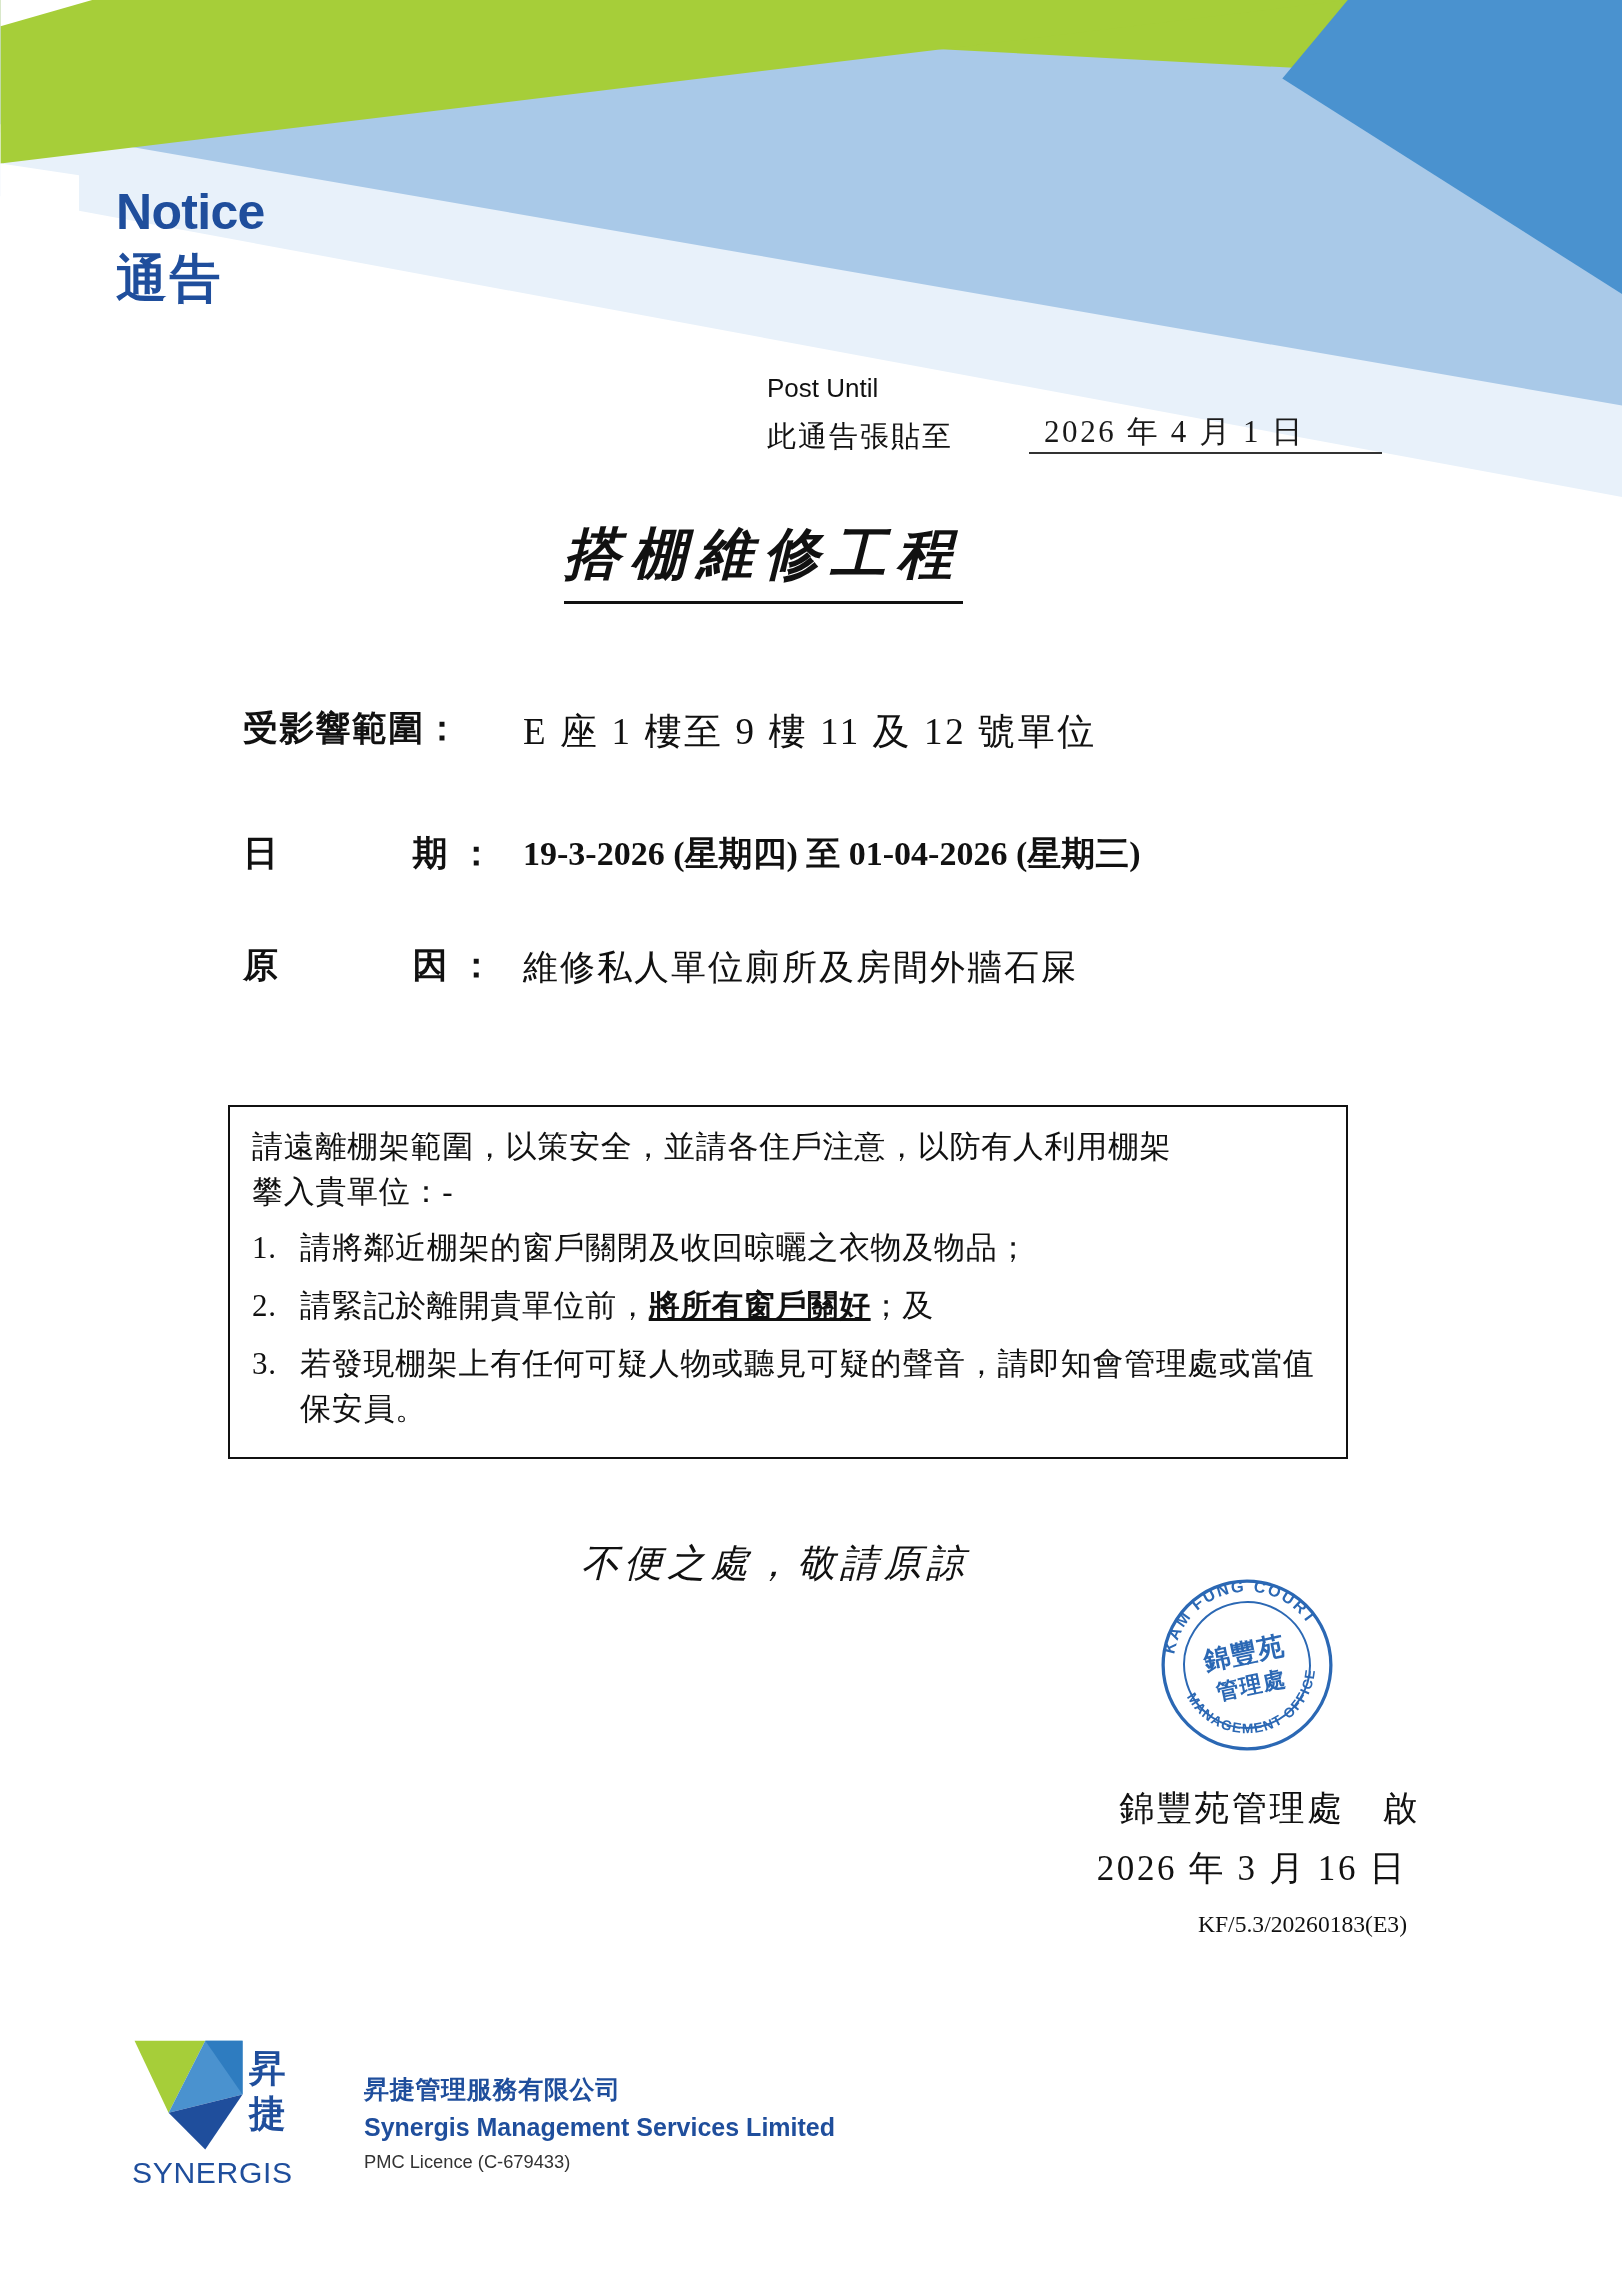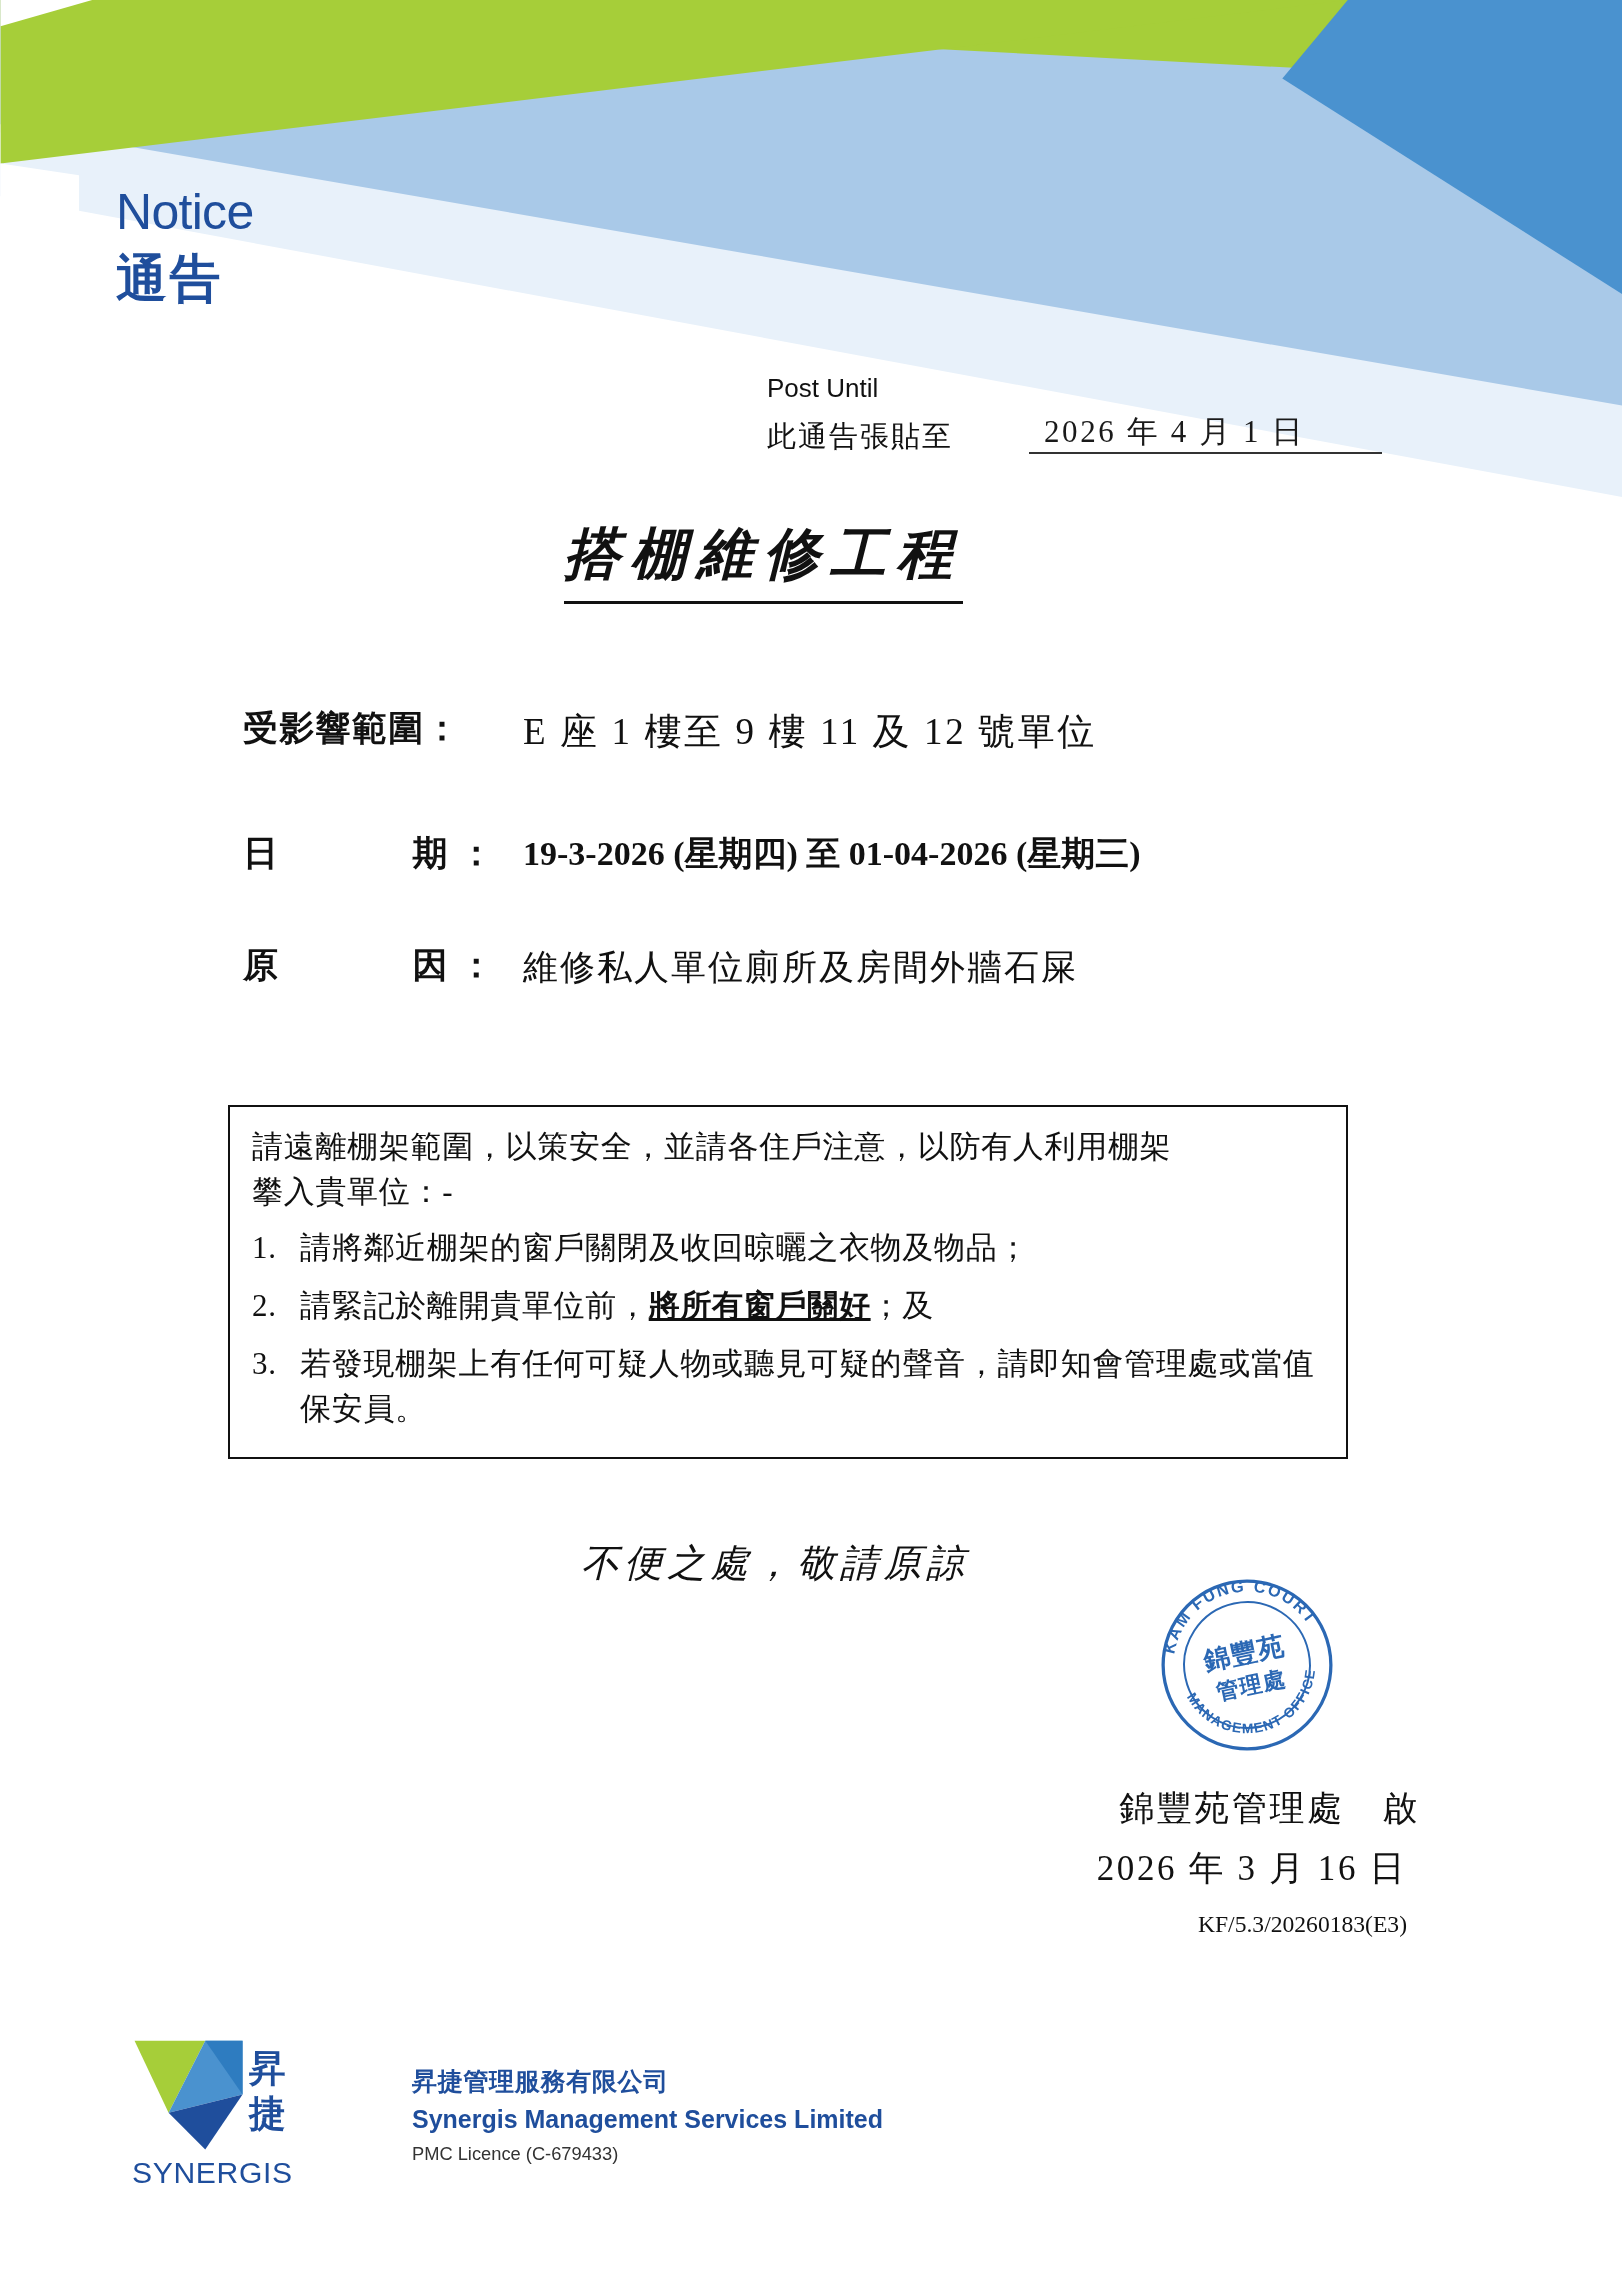--- a/index.html
+++ b/index.html
@@ -29,21 +29,21 @@
   }
   .band svg { display: block; }
 
   
   .notice-title {
     position: absolute;
     left: 116px;
     top: 183px;
     color: #1f4e9c;
     font-family: "Liberation Sans", sans-serif;
-    font-weight: normal;
+    font-weight: bold;
     font-size: 50px;
     letter-spacing: -0.7px;
   }
   .notice-title-cn {
     position: absolute;
     left: 116px;
     top: 245px;
     color: #1f4e9c;
     font-family: "Liberation Sans", sans-serif;
     font-weight: bold;
@@ -215,22 +215,21 @@
     position: absolute;
     left: 0;
     top: 0;
     width: 216px;
     height: 164px;
   }
   .footer-logo svg { display: block; }
   .footer-text {
     position: absolute;
     left: 236px;
-    top: 31px;
-    margin-left: 48px;
+    top: 39px;
   }
   .ft-cn {
     font-family: "Liberation Sans", sans-serif;
     font-size: 25px;
     font-weight: bold;
     color: #1f4e9c;
     letter-spacing: 0.7px;
   }
   .ft-en {
     font-family: "Liberation Sans", sans-serif;

